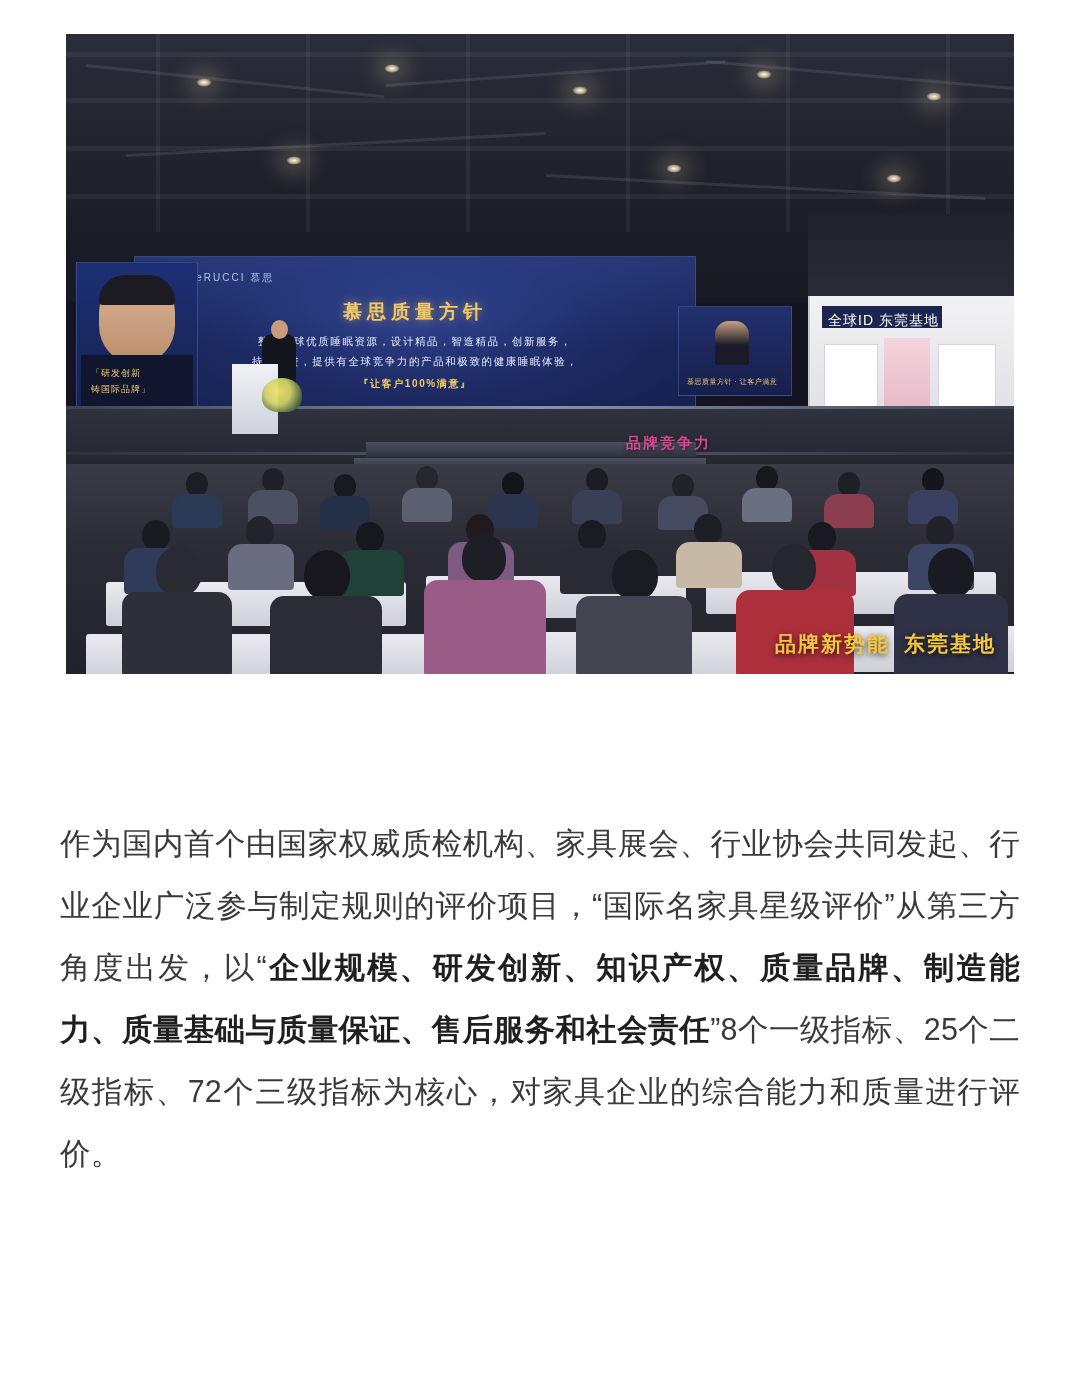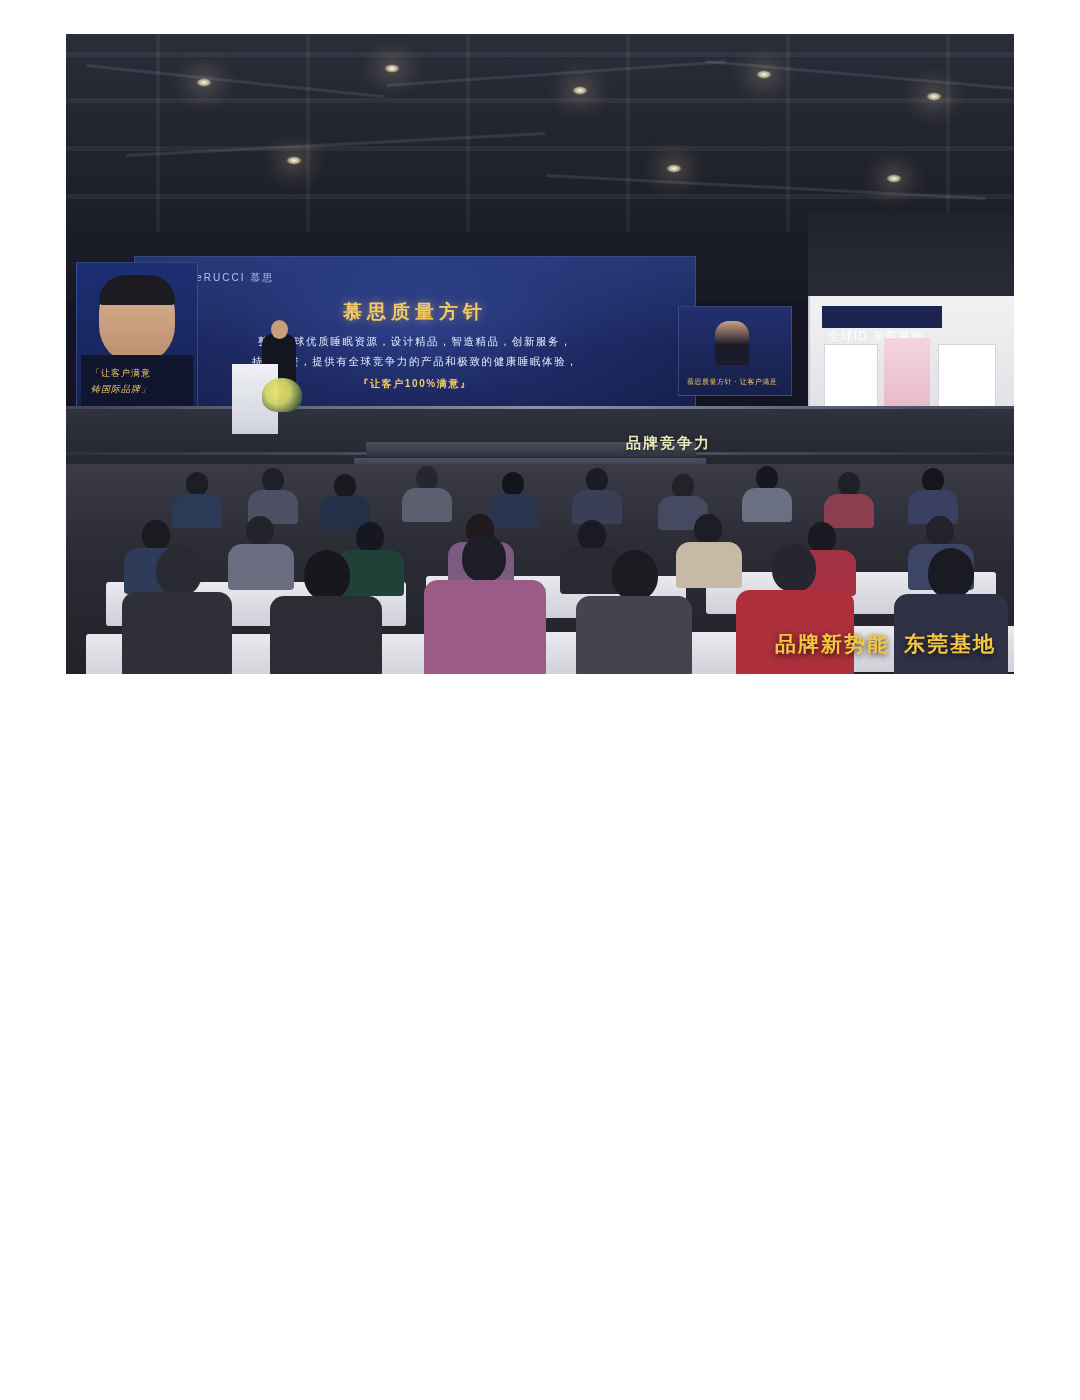--- a/index.html
+++ b/index.html
@@ -139,21 +139,21 @@
     position: absolute;
     left: 4px; top: 92px; width: 112px; height: 60px;
     background: #11162f;
   }
   .portrait-panel .cap {
     position: absolute; left: 14px; top: 104px;
     color: #f0c867; font-size: 9px; letter-spacing: 1px;
   }
   .portrait-panel .cap2 {
     position: absolute; left: 14px; top: 120px;
-    color: #f0c867; font-size: 9px; letter-spacing: 1px; font-style: italic;
+    color: #f0c867; font-size: 9px; letter-spacing: 1px;
   }
 
   
   .side-screen {
     position: absolute;
     left: 612px; top: 272px; width: 112px; height: 88px;
     background: linear-gradient(180deg,#22306e 0%, #16204b 100%);
     border: 1px solid rgba(120,150,230,0.3);
   }
   .side-screen .mini-person {
@@ -206,21 +206,21 @@
   .booth {
     position: absolute; left: 742px; top: 262px; width: 206px; height: 150px;
     background: linear-gradient(180deg,#f2f2f4 0%, #dcdce2 100%);
     border-left: 2px solid #c9c9d2;
   }
   .booth .header-bar {
     position: absolute; left: 12px; top: 10px; width: 120px; height: 22px;
     background: #1b2550;
   }
   .booth .header-bar .t {
-    color: #fff; font-size: 12px; letter-spacing: 1px; padding: 6px 0 0 6px; margin-top: 16px;
+    color: #fff; font-size: 14px; letter-spacing: 1px; padding: 6px 0 0 6px;
   }
   .booth .panel {
     position: absolute; background: #ffffff; border: 1px solid #d4d4dc;
   }
   .booth .pink {
     position: absolute; background: linear-gradient(180deg,#f3d4dd,#e7b9c8);
   }
   .wall-right {
     position: absolute; left: 742px; top: 180px; width: 206px; height: 86px;
     background: linear-gradient(180deg,#20222c,#2a2c37);
@@ -254,21 +254,21 @@
     font-weight: bold;
     letter-spacing: 2px;
     text-shadow: 0 2px 6px rgba(0,0,0,0.75);
   }
   .img-caption .gap { display: inline-block; width: 14px; }
 
   
   .banner-text {
     position: absolute;
     left: 560px; top: 400px;
-    color: #fef9c3;
+    color: #ec4899;
     font-size: 15px;
     font-weight: bold;
     letter-spacing: 2px;
     opacity: .9;
     text-shadow: 0 1px 4px rgba(0,0,0,0.6);
   }
 
   
   .article {
     position: absolute;
@@ -332,21 +332,21 @@
         <div class="led-title">慕思质量方针</div>
         <div class="led-line l1">整合全球优质睡眠资源，设计精品，智造精品，创新服务，</div>
         <div class="led-line l2">持续改进，提供有全球竞争力的产品和极致的健康睡眠体验，</div>
         <div class="led-line l3">『让客户100%满意』</div>
       </div>
 
       <div class="portrait-panel">
         <div class="face"></div>
         <div class="hair"></div>
         <div class="suit"></div>
-        <div class="cap">「让客户满意</div>
+        <div class="cap">「研发创新</div>
         <div class="cap2">铸国际品牌」</div>
       </div>
 
       <div class="side-screen">
         <div class="mini-person"></div>
         <div class="mini-cap">慕思质量方针 · 让客户满意</div>
       </div>
 
       <div class="booth">
         <div class="header-bar">
@@ -434,14 +434,17 @@
         <div class="torso" style="left:828px; top:130px; width:114px; height:82px; background:#2f3146;"></div>
       </div>
 
       <div class="img-caption">
         <span>品牌新势能</span><span class="gap"></span><span>东莞基地</span>
       </div>
 
     </div>
   </div>
 
+  <div class="article">
+    <p id="article-paragraph"><span>作为国内首个由国家权威质检机构、家具展会、行业协会共同发起、行业企业广泛参与制定规则的评价项目，“国际名家具星级评价”从第三方角度出发，以“</span><b>企业规模、研发创新、知识产权、质量品牌、制造能力、质量基础与质量保证、售后服务和社会责任</b><span>”8个一级指标、25个二级指标、72个三级指标为核心，对家具企业的综合能力和质量进行评价。</span></p>
+  </div>
 
 </div>
 
 </body></html>

